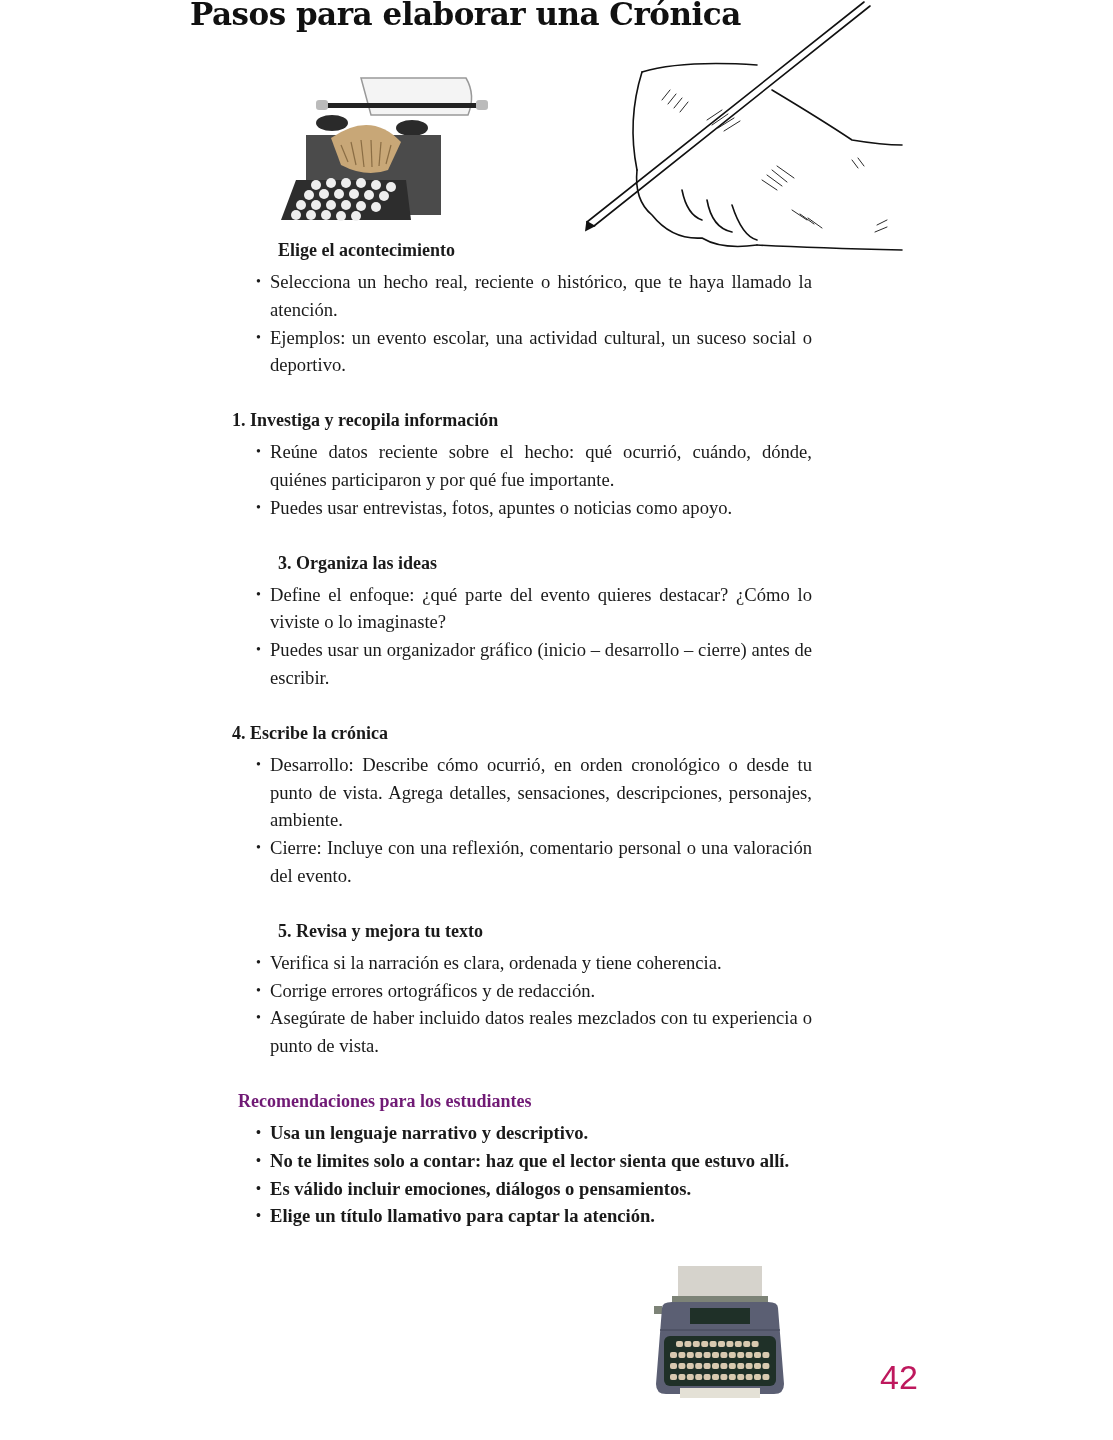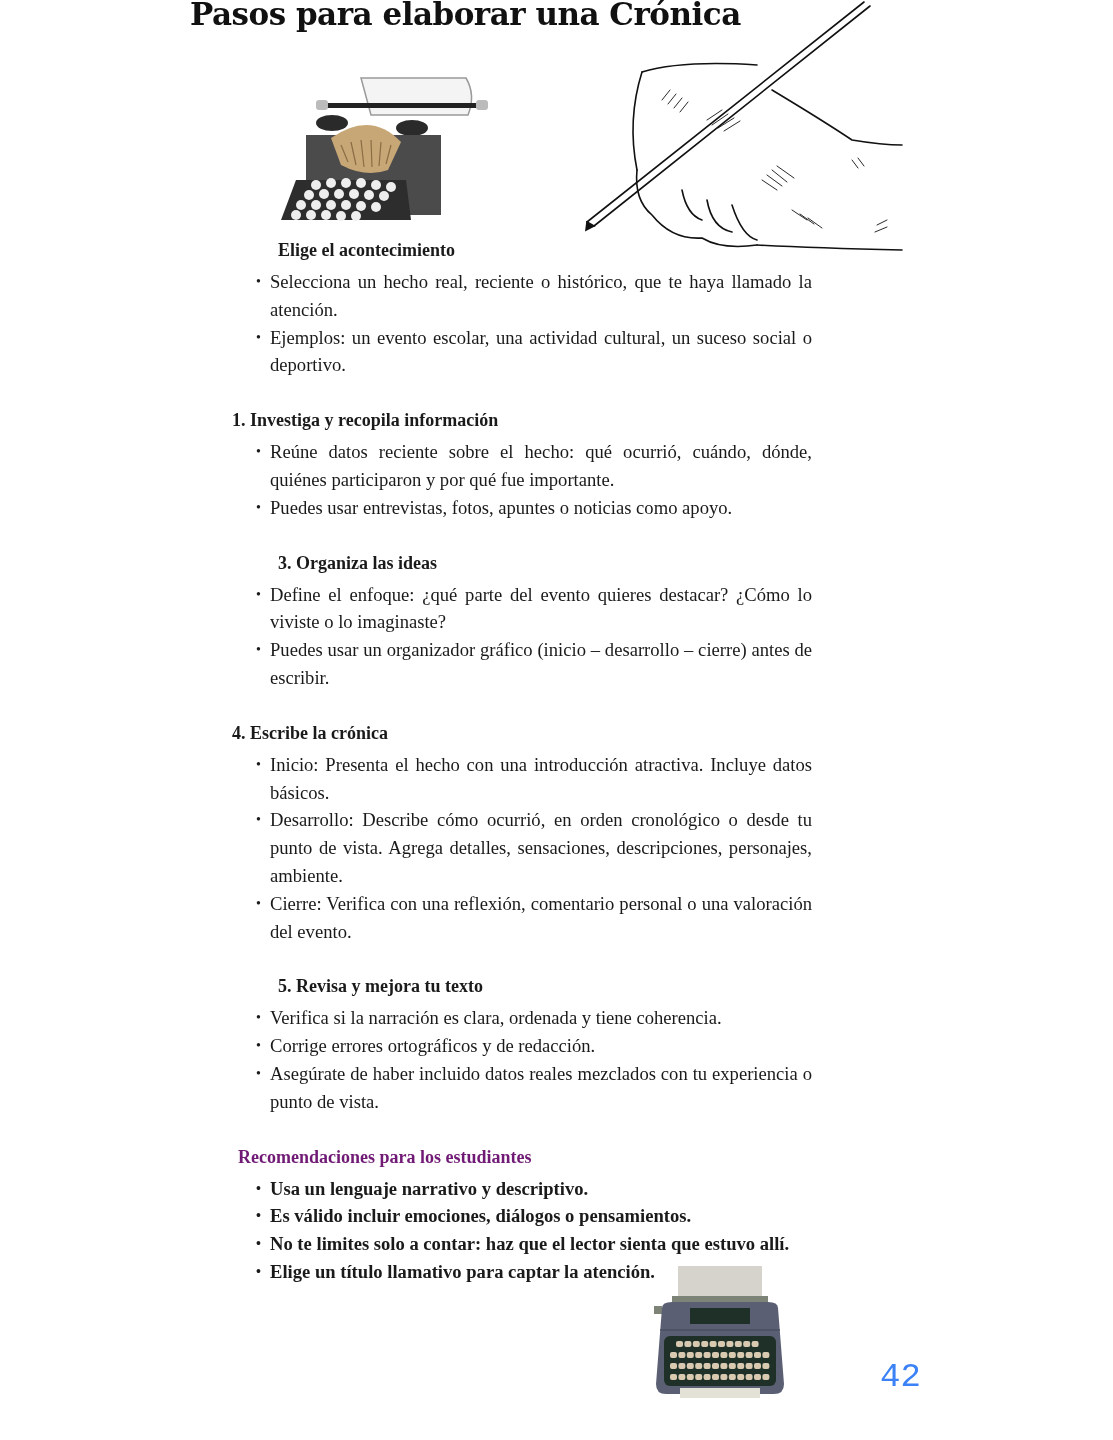--- a/index.html
+++ b/index.html
@@ -1,21 +1,21 @@
 <!DOCTYPE html>
 <html><head>
 <meta charset="utf-8">
 <style>
   html, body { margin: 0; padding: 0; background: #ffffff; }
   body { width: 1113px; height: 1440px; position: relative; overflow: hidden; font-family: "Liberation Serif", serif; color: #1a1a1a; }
   .title { position: absolute; left: 190px; top: -4px; font-family: "DejaVu Serif", serif; font-weight: 900; font-size: 31px; letter-spacing: -0.5px; color: #111; margin: 0; }
   .typewriter1 { position: absolute; left: 276px; top: 70px; width: 212px; height: 160px; }
   .hand { position: absolute; left: 582px; top: 0px; width: 330px; height: 260px; }
   .typewriter2 { position: absolute; left: 650px; top: 1264px; width: 140px; height: 134px; }
-  .page-number { position: absolute; left: 880px; top: 1358px; font-family: Liberation Mono, monospace; font-size: 34px; color: #3b82f6; }
+  .page-number { position: absolute; left: 880px; top: 1358px; font-family: Liberation Sans, sans-serif; font-size: 34px; color: #be185d; }
   .content { position: absolute; left: 232px; top: 236px; width: 584px; }
   .section { margin-bottom: 27px; }
   .section h2 { font-size: 18px; font-weight: bold; margin: 0 0 0 0; line-height: 28px; }
   .section h2.indent { padding-left: 6px; margin-left: 40px; }
   .section h2.red { color: #701a75; padding-left: 6px; }
   ul { list-style: none; margin: 4px; padding: 0 0 0 20px; }
   li { position: relative; padding-left: 14px; font-size: 18.6px; line-height: 27.8px; text-align: justify; }
   li::before { content: "•"; position: absolute; left: 0; top: 0; font-size: 14px; }
   .bold li { font-weight: bold; }
 </style>
@@ -109,39 +109,38 @@
   <div class="section">
     <h2 class="indent">3. Organiza las ideas</h2>
     <ul>
       <li>Define el enfoque: ¿qué parte del evento quieres destacar? ¿Cómo lo viviste o lo imaginaste?</li>
       <li>Puedes usar un organizador gráfico (inicio – desarrollo – cierre) antes de escribir.</li>
     </ul>
   </div>
   <div class="section">
     <h2>4. Escribe la crónica</h2>
     <ul>
-      <li>Inicio: Presenta el hecho con una introducción atractiva. Incluye datos básicos.</li>
       <li>Desarrollo: Describe cómo ocurrió, en orden cronológico o desde tu punto de vista. Agrega detalles, sensaciones, descripciones, personajes, ambiente.</li>
-      <li>Cierre: Verifica con una reflexión, comentario personal o una valoración del evento.</li>
+      <li>Cierre: Incluye con una reflexión, comentario personal o una valoración del evento.</li>
     </ul>
   </div>
   <div class="section">
     <h2 class="indent">5. Revisa y mejora tu texto</h2>
     <ul>
       <li>Verifica si la narración es clara, ordenada y tiene coherencia.</li>
       <li>Corrige errores ortográficos y de redacción.</li>
       <li>Asegúrate de haber incluido datos reales mezclados con tu experiencia o punto de vista.</li>
     </ul>
   </div>
   <div class="section bold">
     <h2 class="red">Recomendaciones para los estudiantes</h2>
     <ul>
       <li>Usa un lenguaje narrativo y descriptivo.</li>
+      <li>No te limites solo a contar: haz que el lector sienta que estuvo allí.</li>
       <li>Es válido incluir emociones, diálogos o pensamientos.</li>
-      <li>No te limites solo a contar: haz que el lector sienta que estuvo allí.</li>
       <li>Elige un título llamativo para captar la atención.</li>
     </ul>
   </div>
 </div>
 
 <svg class="typewriter2" viewBox="0 0 140 134">
   <rect x="28" y="2" width="84" height="36" fill="#d6d3cc"></rect>
   <rect x="22" y="32" width="96" height="6" fill="#7d8377"></rect>
   <rect x="4" y="42" width="8" height="8" fill="#7d8377"></rect>
   <path d="M12 44 Q12 38 22 38 L118 38 Q128 38 128 44 L134 120 Q134 130 124 130 L16 130 Q6 130 6 120 Z" fill="#5b5f73"></path>

